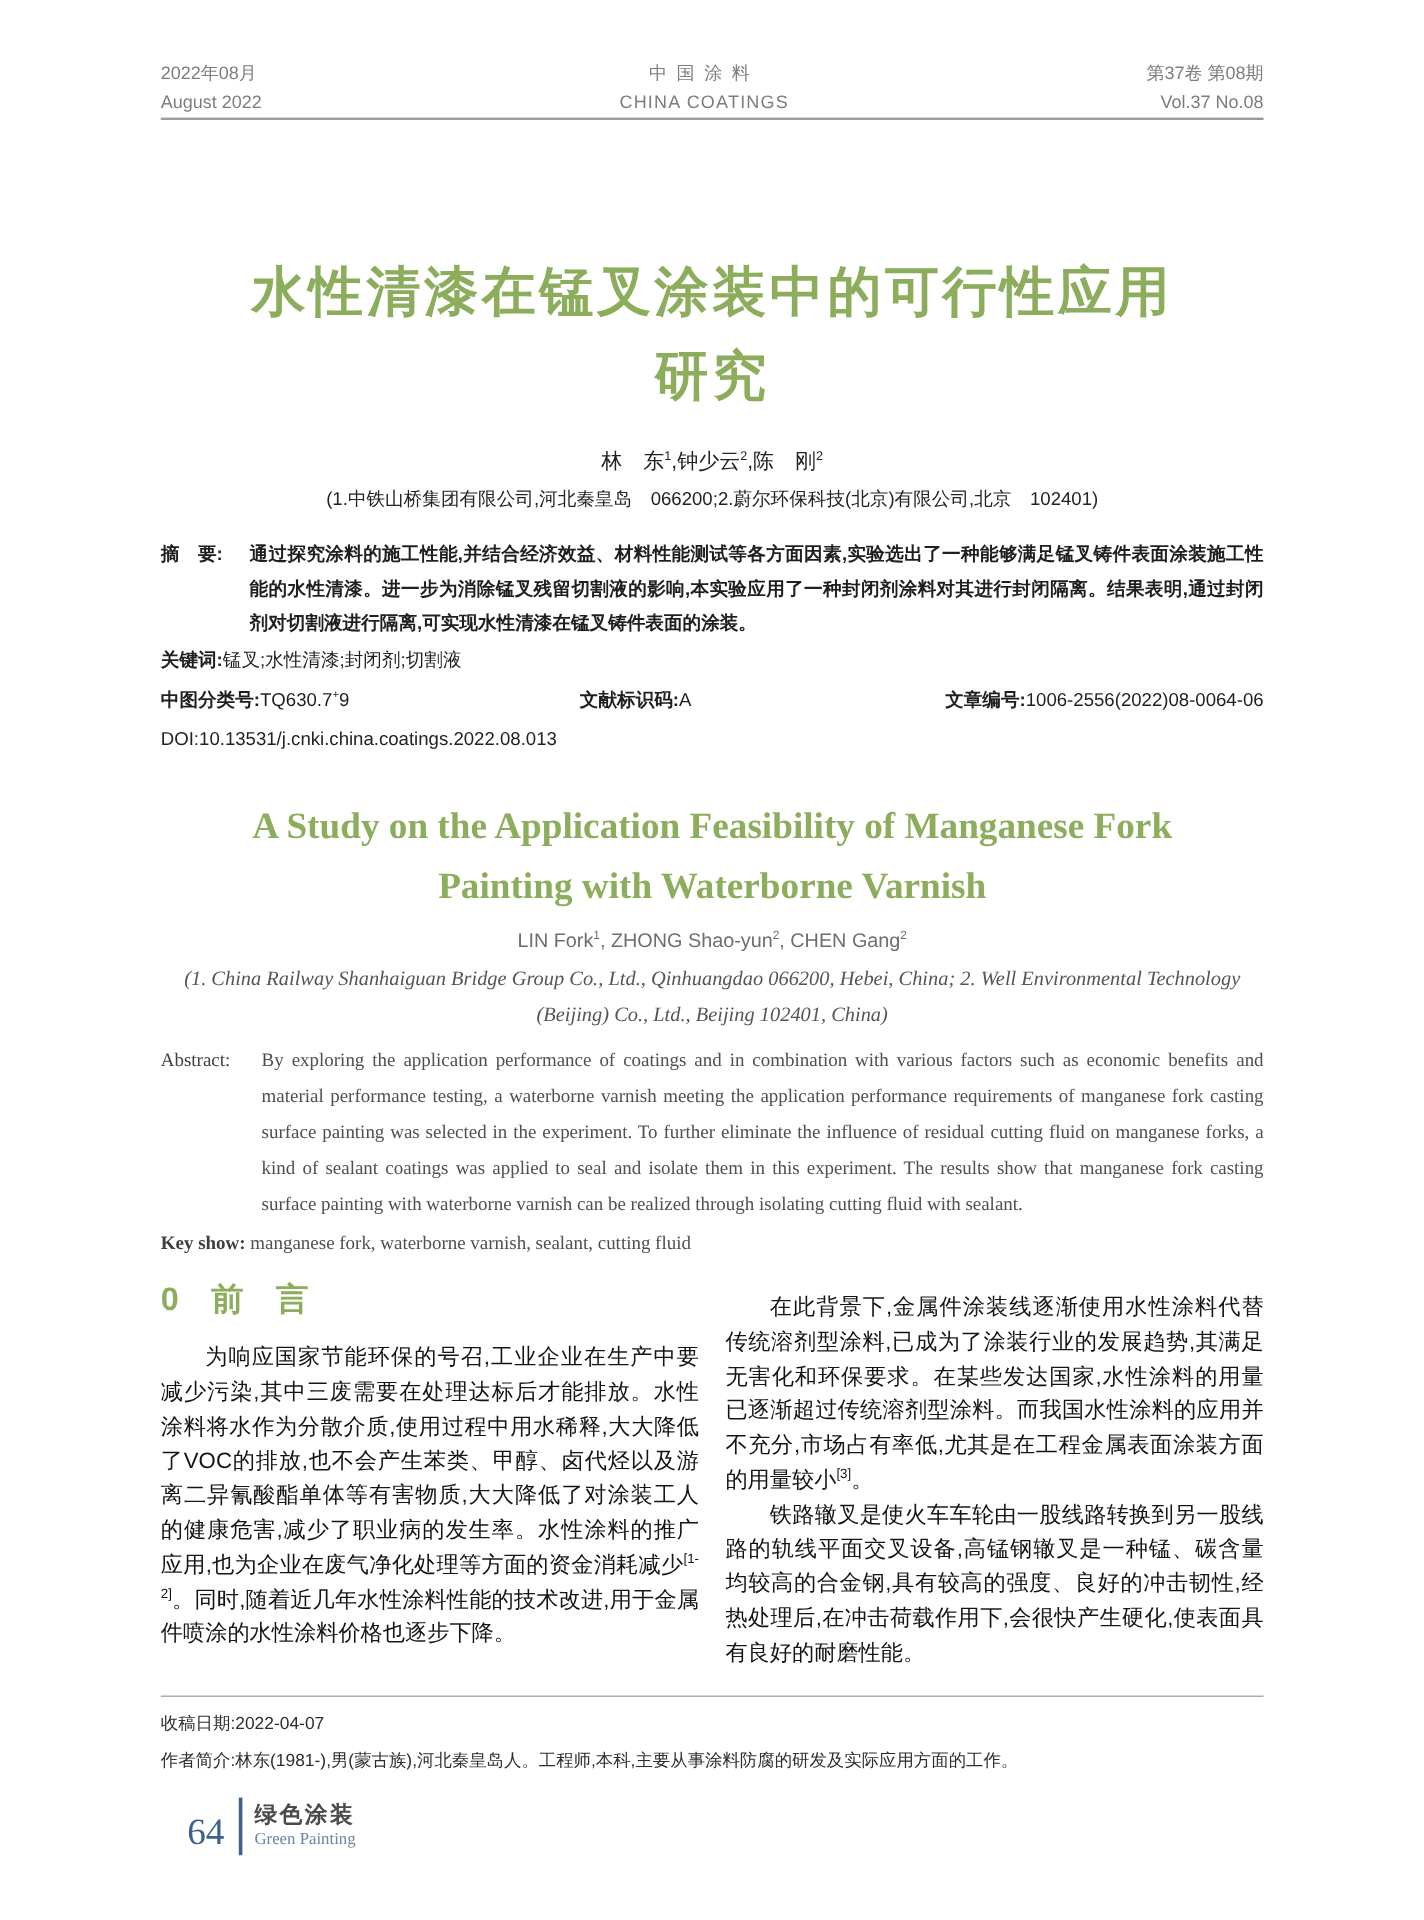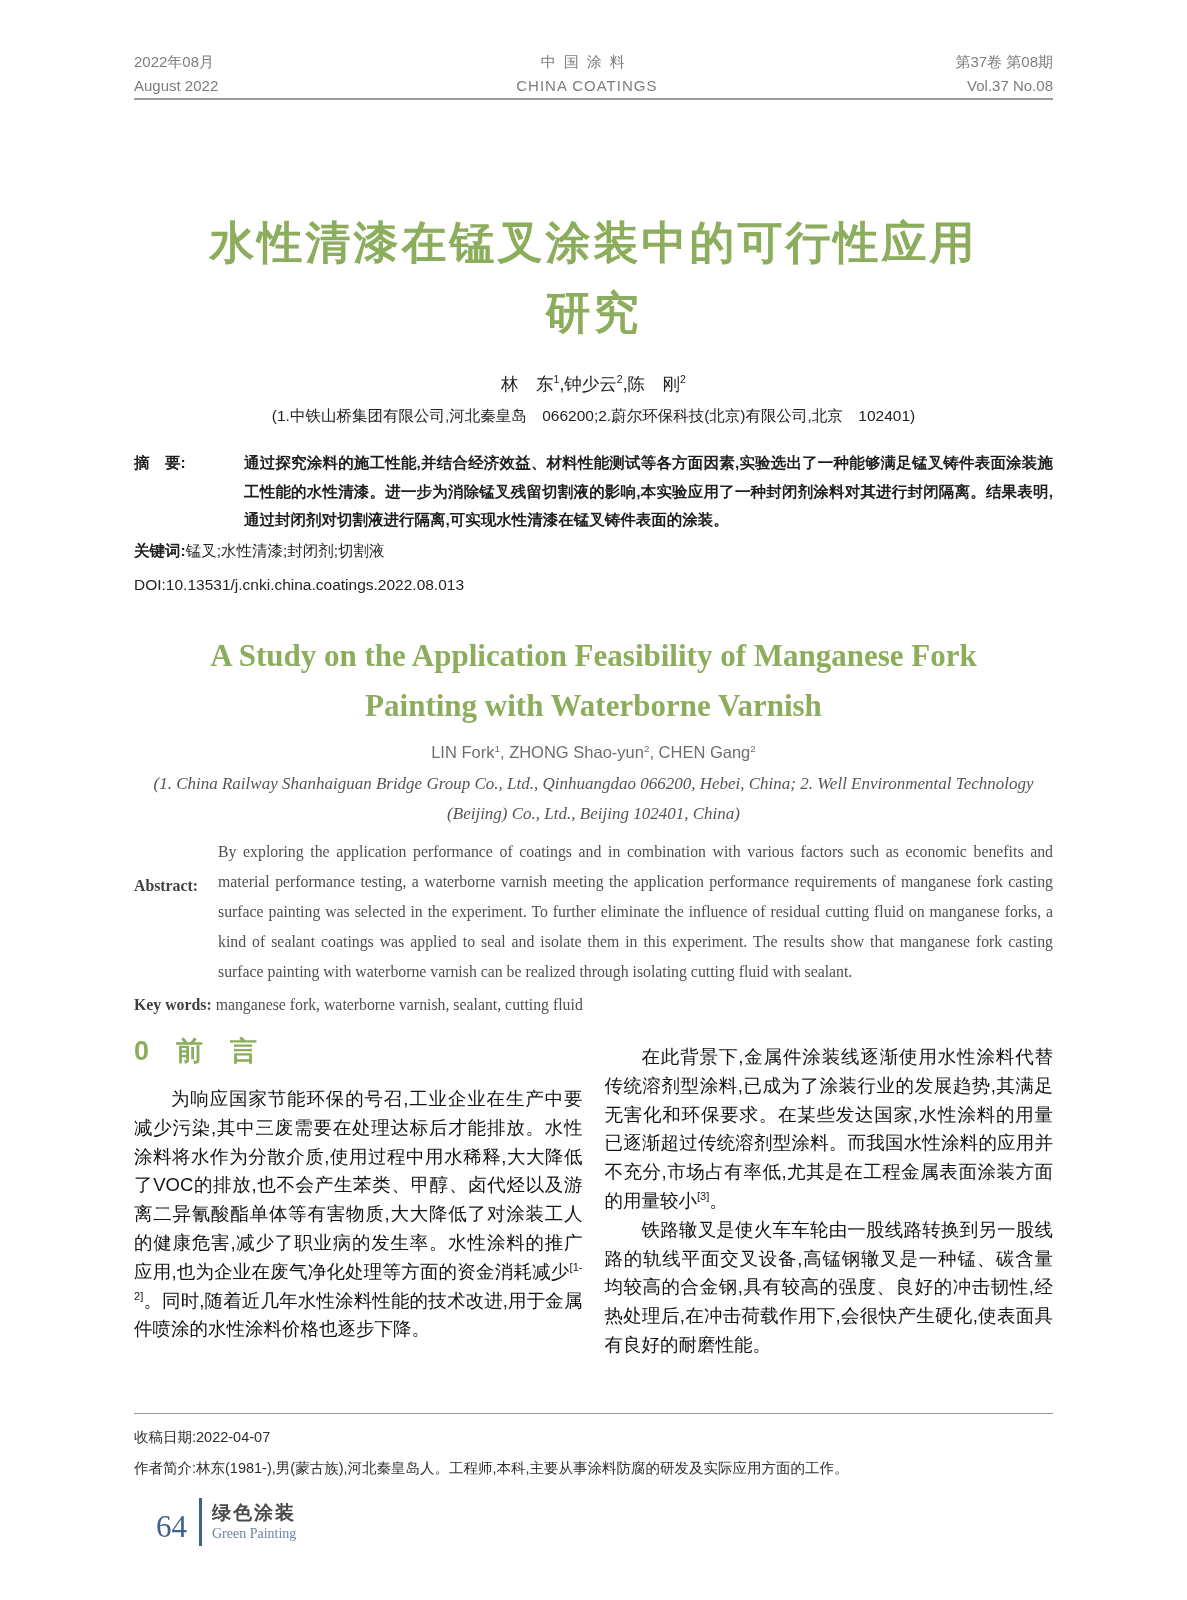--- a/index.html
+++ b/index.html
@@ -35,21 +35,21 @@
 
   
   .authors-zh { margin-top:24px; text-align:center; font-size:17.5px; color:#222; }
   .affil-zh { margin-top:10px; text-align:center; font-size:15.5px; color:#222; }
   sup { font-size:0.6em; vertical-align:super; line-height:0; }
 
   
   .abstract-zh {
     margin-top:22px; display:flex;
     font-size:15.5px; line-height:28.5px; text-align:justify;
-    height:86px; overflow:hidden;gap:36px;
+    height:86px; overflow:hidden;
   }
   .abstract-zh .label { width:74px; flex:none; font-weight:bold; white-space:nowrap; }
   .abstract-zh .text { flex:1;font-weight:bold; }
   .keywords-zh { margin-top:2px; font-size:15.5px; line-height:28px; }
   .keywords-zh .label { font-weight:bold; }
 
   .meta-row { margin-top:6px; display:flex; font-size:15.5px; line-height:26px; }
   .meta-row .m1 { width:38%; }
   .meta-row .m2 { flex:1; }
   .meta-row .m3 { margin-left:auto; }
@@ -70,21 +70,21 @@
     height:62px; overflow:hidden;
   }
 
   
   .abstract-en {
     margin-top:6px; display:flex;
     font-family:"Liberation Serif", serif;
     font-size:15.8px; line-height:30px; color:#4f4f4f; text-align:justify;
     height:152px; overflow:hidden;
   }
-  .abstract-en .label { width:84px; flex:none; font-weight:bold; color:#3f3f3f;margin-top:34px; }
+  .abstract-en .label { width:84px; flex:none; font-weight:normal; color:#3f3f3f; }
   .abstract-en .text { flex:1; }
   .keywords-en { margin-top:2px; font-family:"Liberation Serif", serif; font-size:15.8px; line-height:28px; color:#4f4f4f; }
   .keywords-en .label { font-weight:bold; color:#3f3f3f; }
 
   
   .body-cols {
     margin-top:10px; display:flex; gap:22px;
     height:350px; overflow:hidden;
   }
   .col { flex:1; font-size:18.5px; line-height:28.8px; text-align:justify; color:#141414; }
@@ -150,39 +150,44 @@
 
     <div class="abstract-zh">
       <span class="label">摘　要:</span>
       <span class="text">通过探究涂料的施工性能,并结合经济效益、材料性能测试等各方面因素,实验选出了一种能够满足锰叉铸件表面涂装施工性能的水性清漆。进一步为消除锰叉残留切割液的影响,本实验应用了一种封闭剂涂料对其进行封闭隔离。结果表明,通过封闭剂对切割液进行隔离,可实现水性清漆在锰叉铸件表面的涂装。</span>
     </div>
 
     <div class="keywords-zh">
       <span class="label">关键词:</span><span>锰叉;水性清漆;封闭剂;切割液</span>
     </div>
 
+    <div class="meta-row">
+      <span class="m1"><span class="label">中图分类号:</span><span>TQ630.7</span><sup>+</sup><span>9</span></span>
+      <span class="m2"><span class="label">文献标识码:</span><span>A</span></span>
+      <span class="m3"><span class="label">文章编号:</span><span>1006-2556(2022)08-0064-06</span></span>
+    </div>
 
     <div class="doi-line">DOI:10.13531/j.cnki.china.coatings.2022.08.013</div>
 
     <div class="title-en">
       <div>A Study on the Application Feasibility of Manganese Fork</div>
       <div>Painting with Waterborne Varnish</div>
     </div>
 
     <div class="authors-en"><span><span>LIN Fork</span><sup>1</sup><span>, </span></span><span><span>ZHONG Shao-yun</span><sup>2</sup><span>, </span></span><span><span>CHEN Gang</span><sup>2</sup><span></span></span></div>
 
     <div class="affil-en">(1. China Railway Shanhaiguan Bridge Group Co., Ltd., Qinhuangdao 066200, Hebei, China; 2. Well Environmental Technology (Beijing) Co., Ltd., Beijing 102401, China)</div>
 
     <div class="abstract-en">
       <span class="label">Abstract:</span>
       <span class="text">By exploring the application performance of coatings and in combination with various factors such as economic benefits and material performance testing, a waterborne varnish meeting the application performance requirements of manganese fork casting surface painting was selected in the experiment. To further eliminate the influence of residual cutting fluid on manganese forks, a kind of sealant coatings was applied to seal and isolate them in this experiment. The results show that manganese fork casting surface painting with waterborne varnish can be realized through isolating cutting fluid with sealant.</span>
     </div>
 
     <div class="keywords-en">
-      <span class="label">Key words:</span> <span>manganese fork, waterborne varnish, sealant, cutting fluid</span>
+      <span class="label">Key show:</span> <span>manganese fork, waterborne varnish, sealant, cutting fluid</span>
     </div>
 
     <div class="body-cols">
       <div class="col col-left">
         <div class="section-heading">0　前　言</div>
         <p><span>为响应国家节能环保的号召,工业企业在生产中要减少污染,其中三废需要在处理达标后才能排放。水性涂料将水作为分散介质,使用过程中用水稀释,大大降低了VOC的排放,也不会产生苯类、甲醇、卤代烃以及游离二异氰酸酯单体等有害物质,大大降低了对涂装工人的健康危害,减少了职业病的发生率。水性涂料的推广应用,也为企业在废气净化处理等方面的资金消耗减少</span><sup>[1-2]</sup><span>。同时,随着近几年水性涂料性能的技术改进,用于金属件喷涂的水性涂料价格也逐步下降。</span></p>
       </div>
       <div class="col col-right">
         <p><span>在此背景下,金属件涂装线逐渐使用水性涂料代替传统溶剂型涂料,已成为了涂装行业的发展趋势,其满足无害化和环保要求。在某些发达国家,水性涂料的用量已逐渐超过传统溶剂型涂料。而我国水性涂料的应用并不充分,市场占有率低,尤其是在工程金属表面涂装方面的用量较小</span><sup>[3]</sup><span>。</span></p>
         <p>铁路辙叉是使火车车轮由一股线路转换到另一股线路的轨线平面交叉设备,高锰钢辙叉是一种锰、碳含量均较高的合金钢,具有较高的强度、良好的冲击韧性,经热处理后,在冲击荷载作用下,会很快产生硬化,使表面具有良好的耐磨性能。</p>

